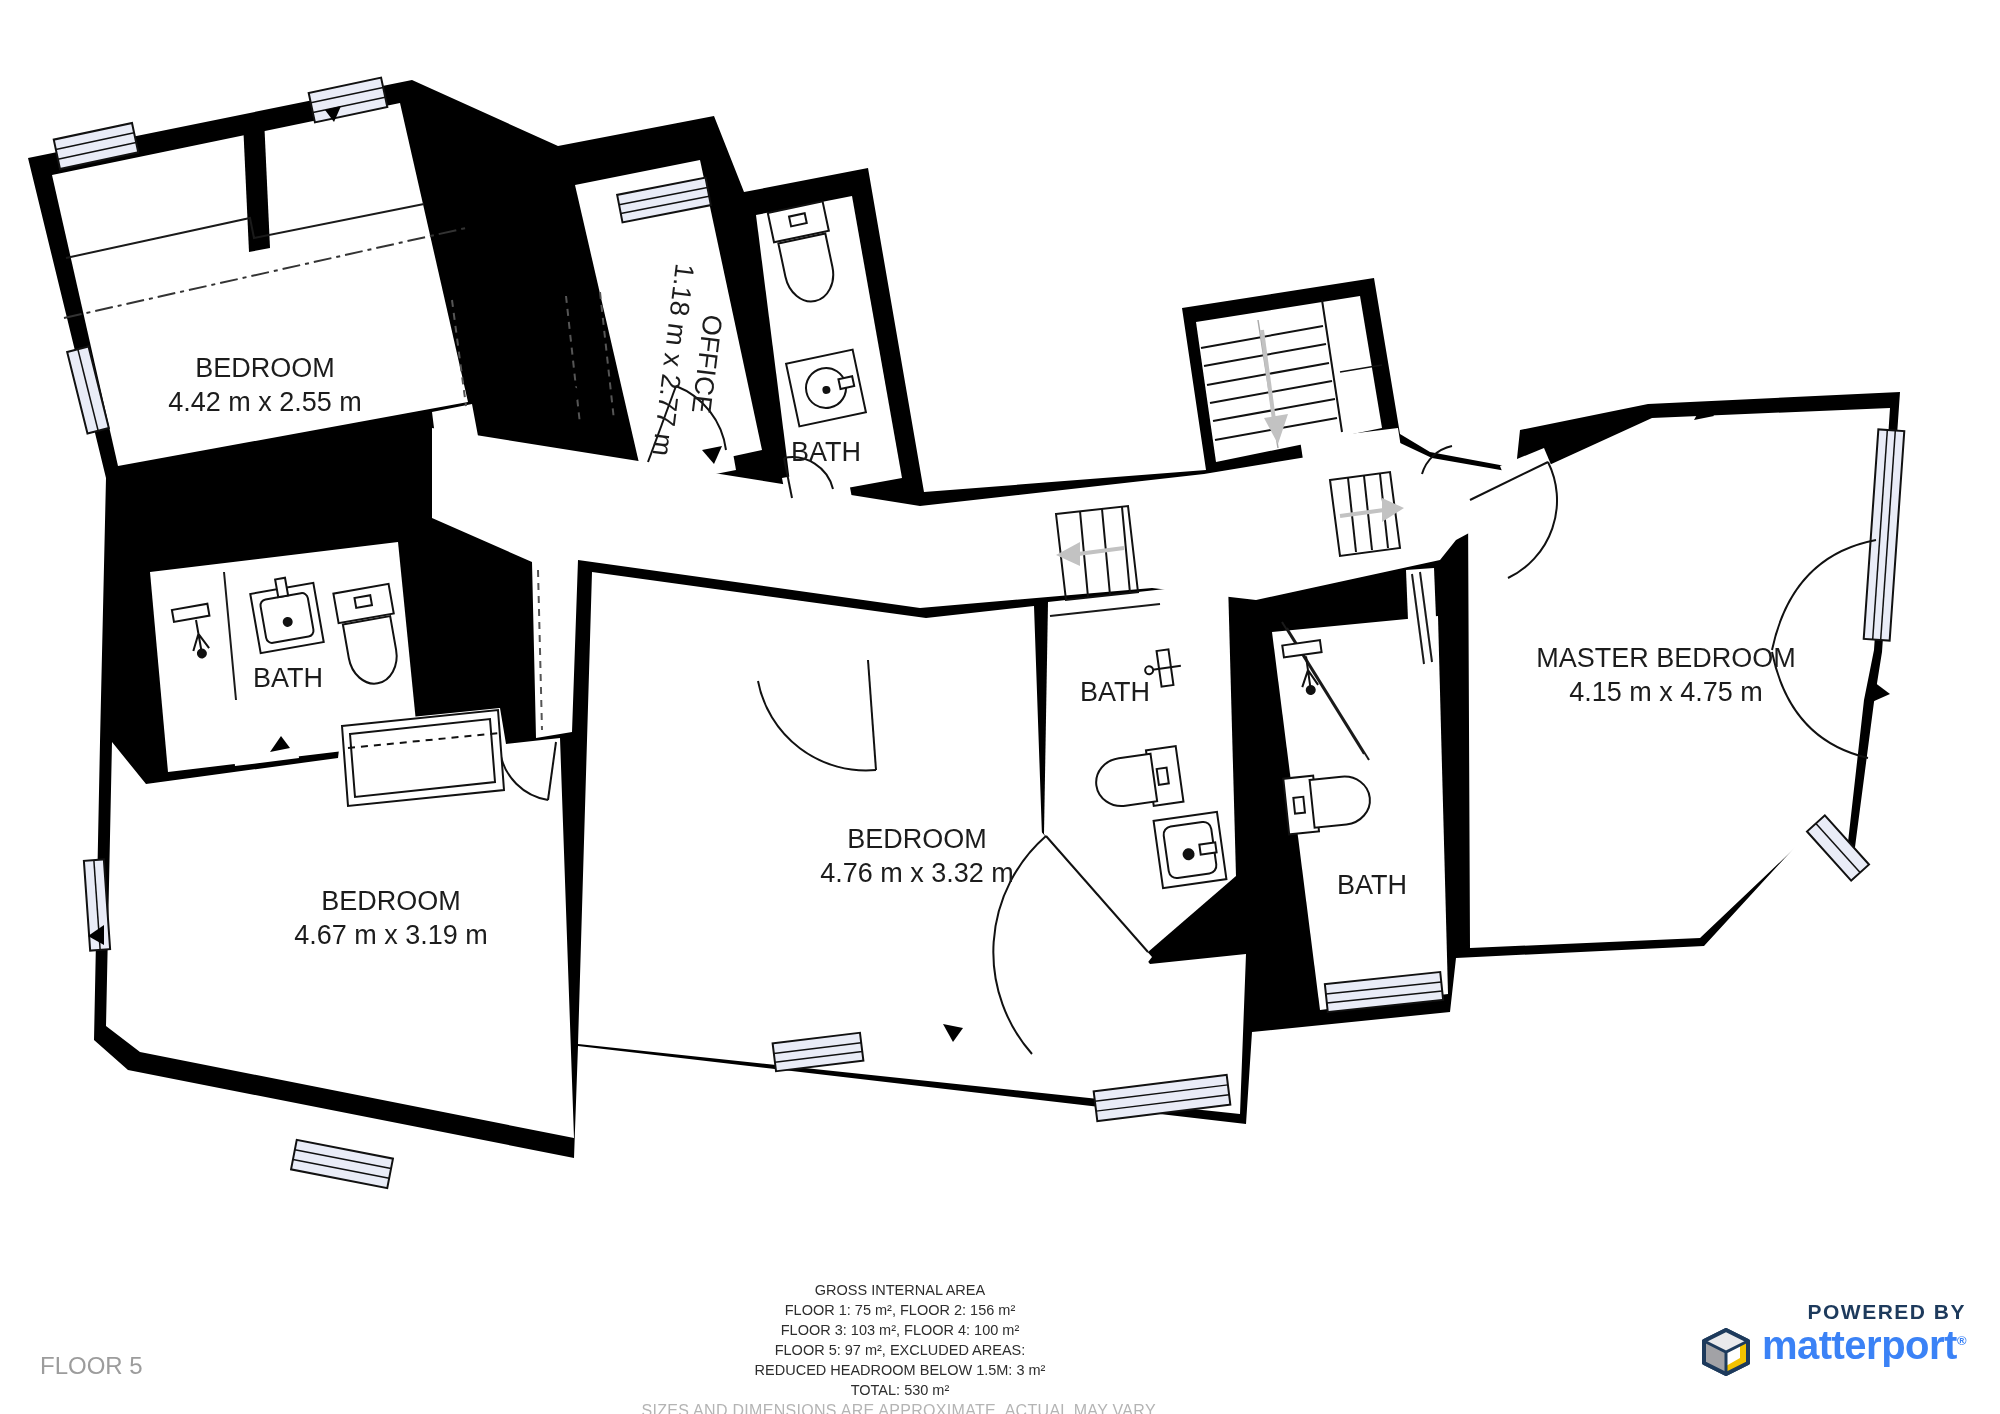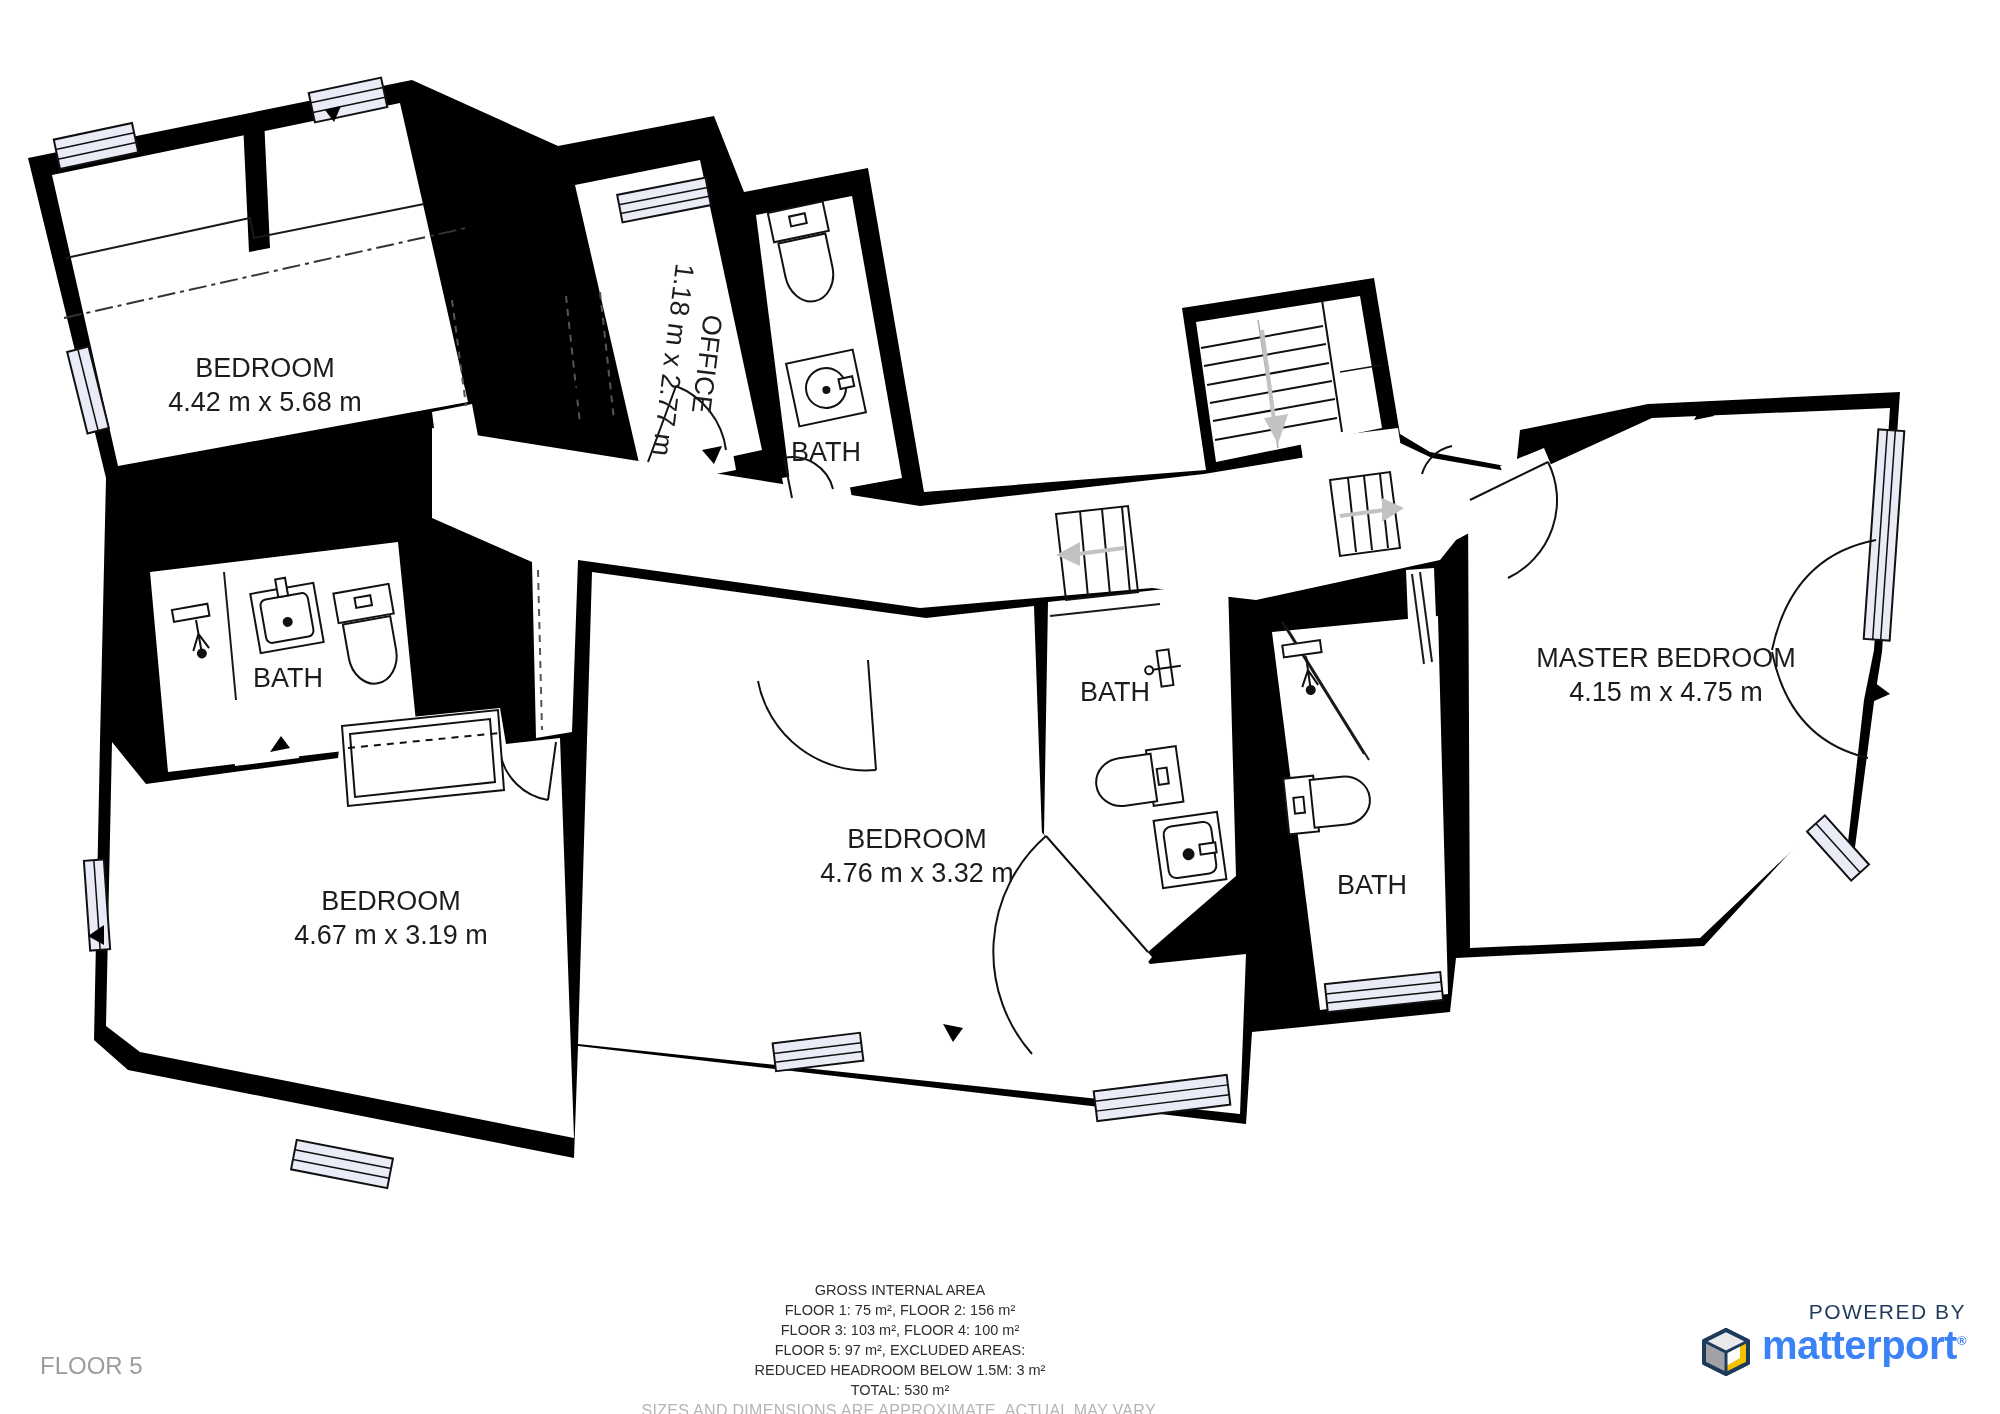--- a/index.html
+++ b/index.html
@@ -10,21 +10,21 @@
               color:#1c1c1c;font-size:27px;line-height:1.26;white-space:nowrap;z-index:5;}
   .room-label .dims{display:block;}
   .room-label.rot{transform:translate(-50%,-50%) rotate(97deg);}
   .footer-block{position:absolute;left:900px;top:1243px;transform:translateX(-50%);
                 text-align:center;color:#2e2e2e;font-size:14.5px;line-height:20px;z-index:5;margin-top:37px;}
   .footer-block .disclaimer{color:#b4b4b4;font-size:16px;letter-spacing:.3px;margin-top:1px;}
   .floor-tag{position:absolute;left:40px;top:1352px;color:#9c9c9c;font-size:24px;z-index:5;}
   .brand{position:absolute;right:34px;top:1300px;z-index:5;display:flex;align-items:flex-start;gap:10px;}
   .brand .cube{width:52px;height:48px;margin-top:28px;}
   .brand .words{text-align:right;}
-  .brand .powered{color:#1d3a5c;font-size:21px;font-weight:normal;letter-spacing:1.5px;}
+  .brand .powered{color:#1d3a5c;font-size:21px;font-weight:bold;letter-spacing:1.5px;}
   .brand .mark{color:#3b82f6;font-size:40px;font-weight:bold;letter-spacing:-0.5px;line-height:1.05;}
   .brand .reg{font-size:13px;vertical-align:super;font-weight:bold;}
 </style>
 </head>
 <body>
 
 <div class="canvas">
 
   <svg class="plan-svg" viewBox="0 0 2000 1414">
 
@@ -273,21 +273,21 @@
       <polygon points="943,1024 963,1028 953,1042"></polygon>
       <polygon points="104,925 104,945 88,936"></polygon>
       <polygon points="570,384 570,404 586,394"></polygon>
       <polygon points="1213,912 1213,932 1229,922"></polygon>
       <polygon points="432,492 432,512 418,502"></polygon>
     </g>
   </svg>
 
   <div class="room-label" style="left:265px;top:385px;">
     <span>BEDROOM</span>
-    <span class="dims">4.42 m x 5.68 m</span>
+    <span class="dims">4.42 m x 2.55 m</span>
   </div>
   <div class="room-label rot" style="left:690px;top:362px;">
     <span>OFFICE</span>
     <span class="dims">1.18 m x 2.77 m</span>
   </div>
   <div class="room-label" style="left:826px;top:452px;">
     <span>BATH</span>
   </div>
   <div class="room-label" style="left:288px;top:678px;">
     <span>BATH</span>

